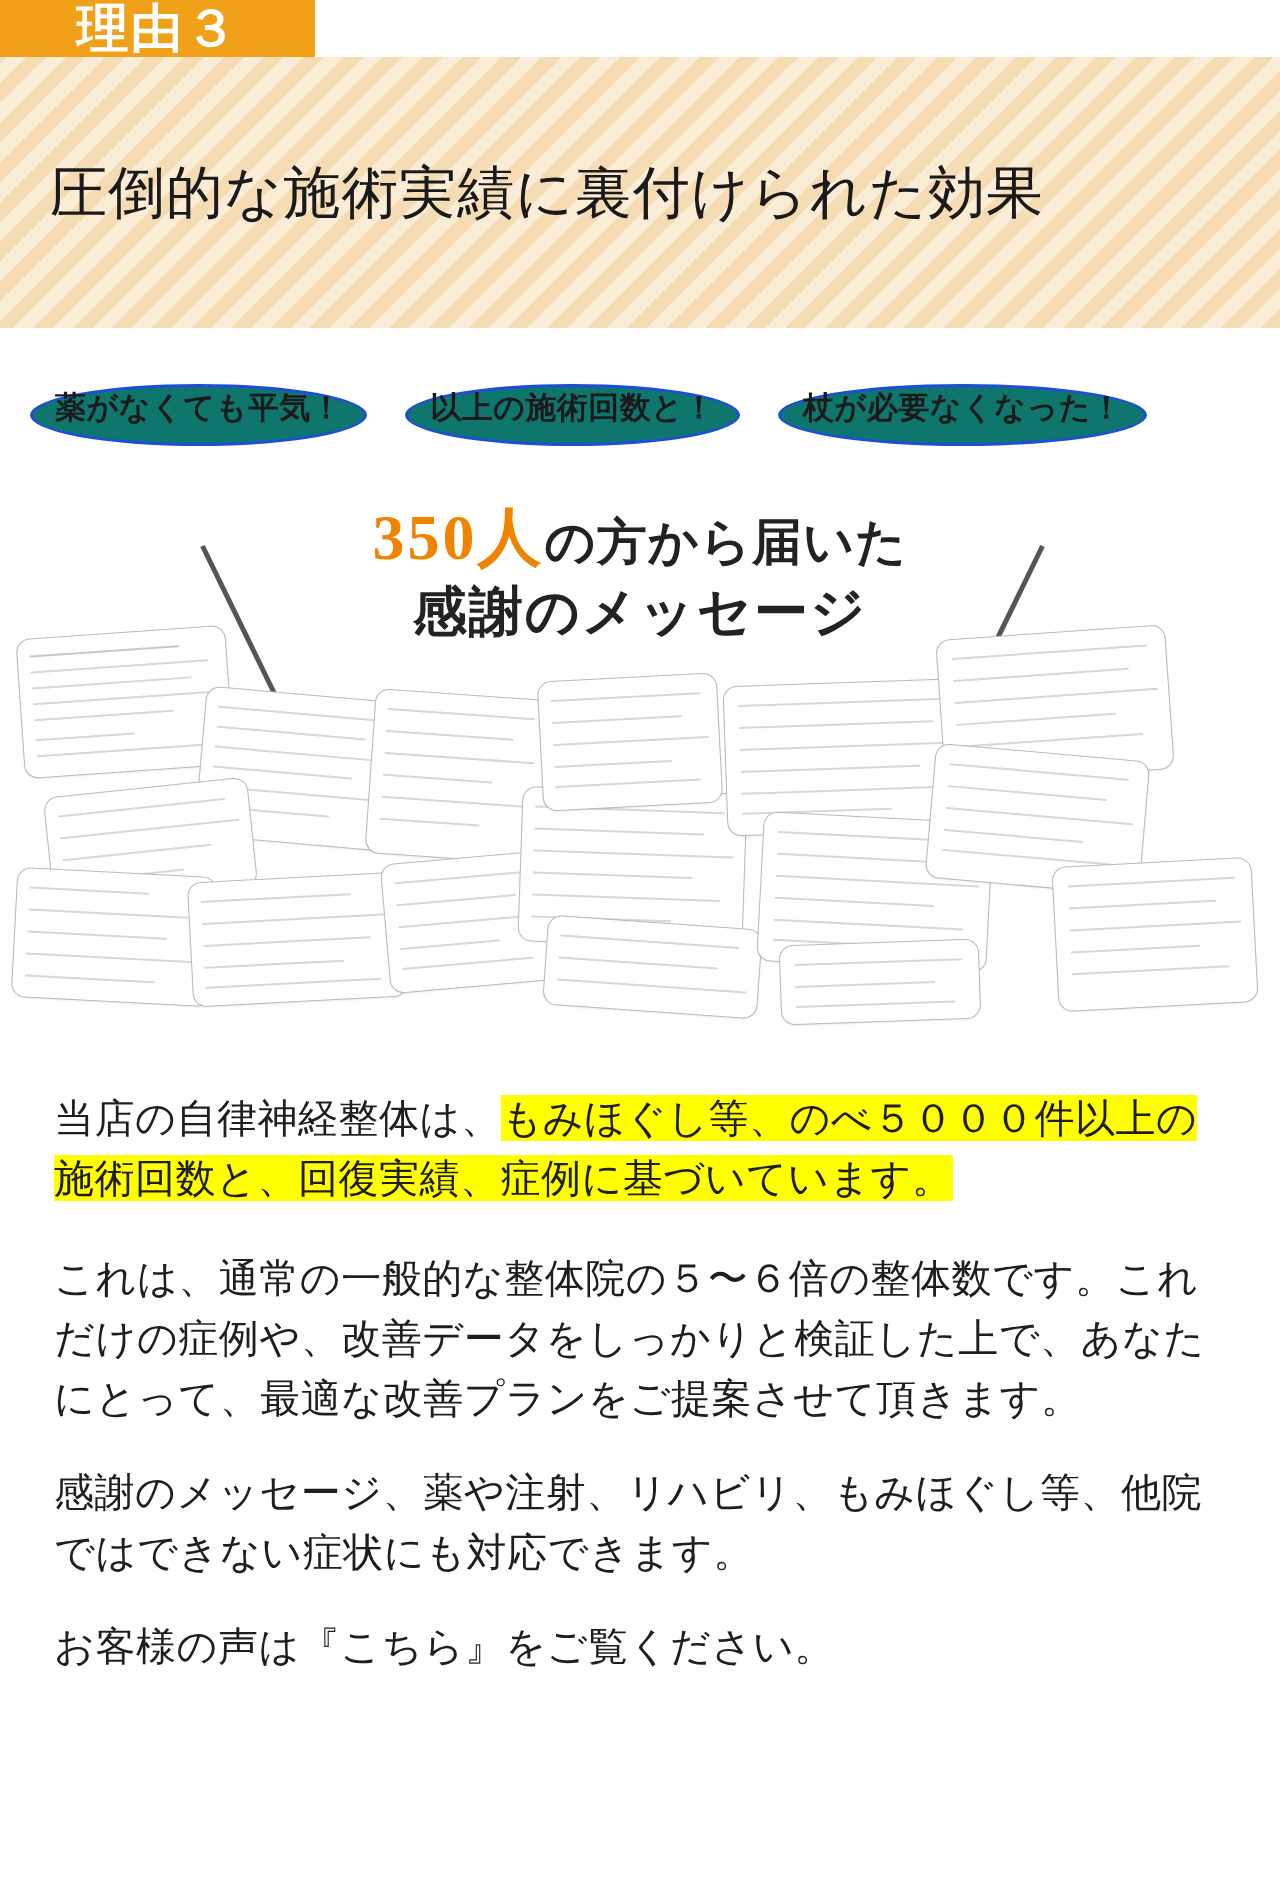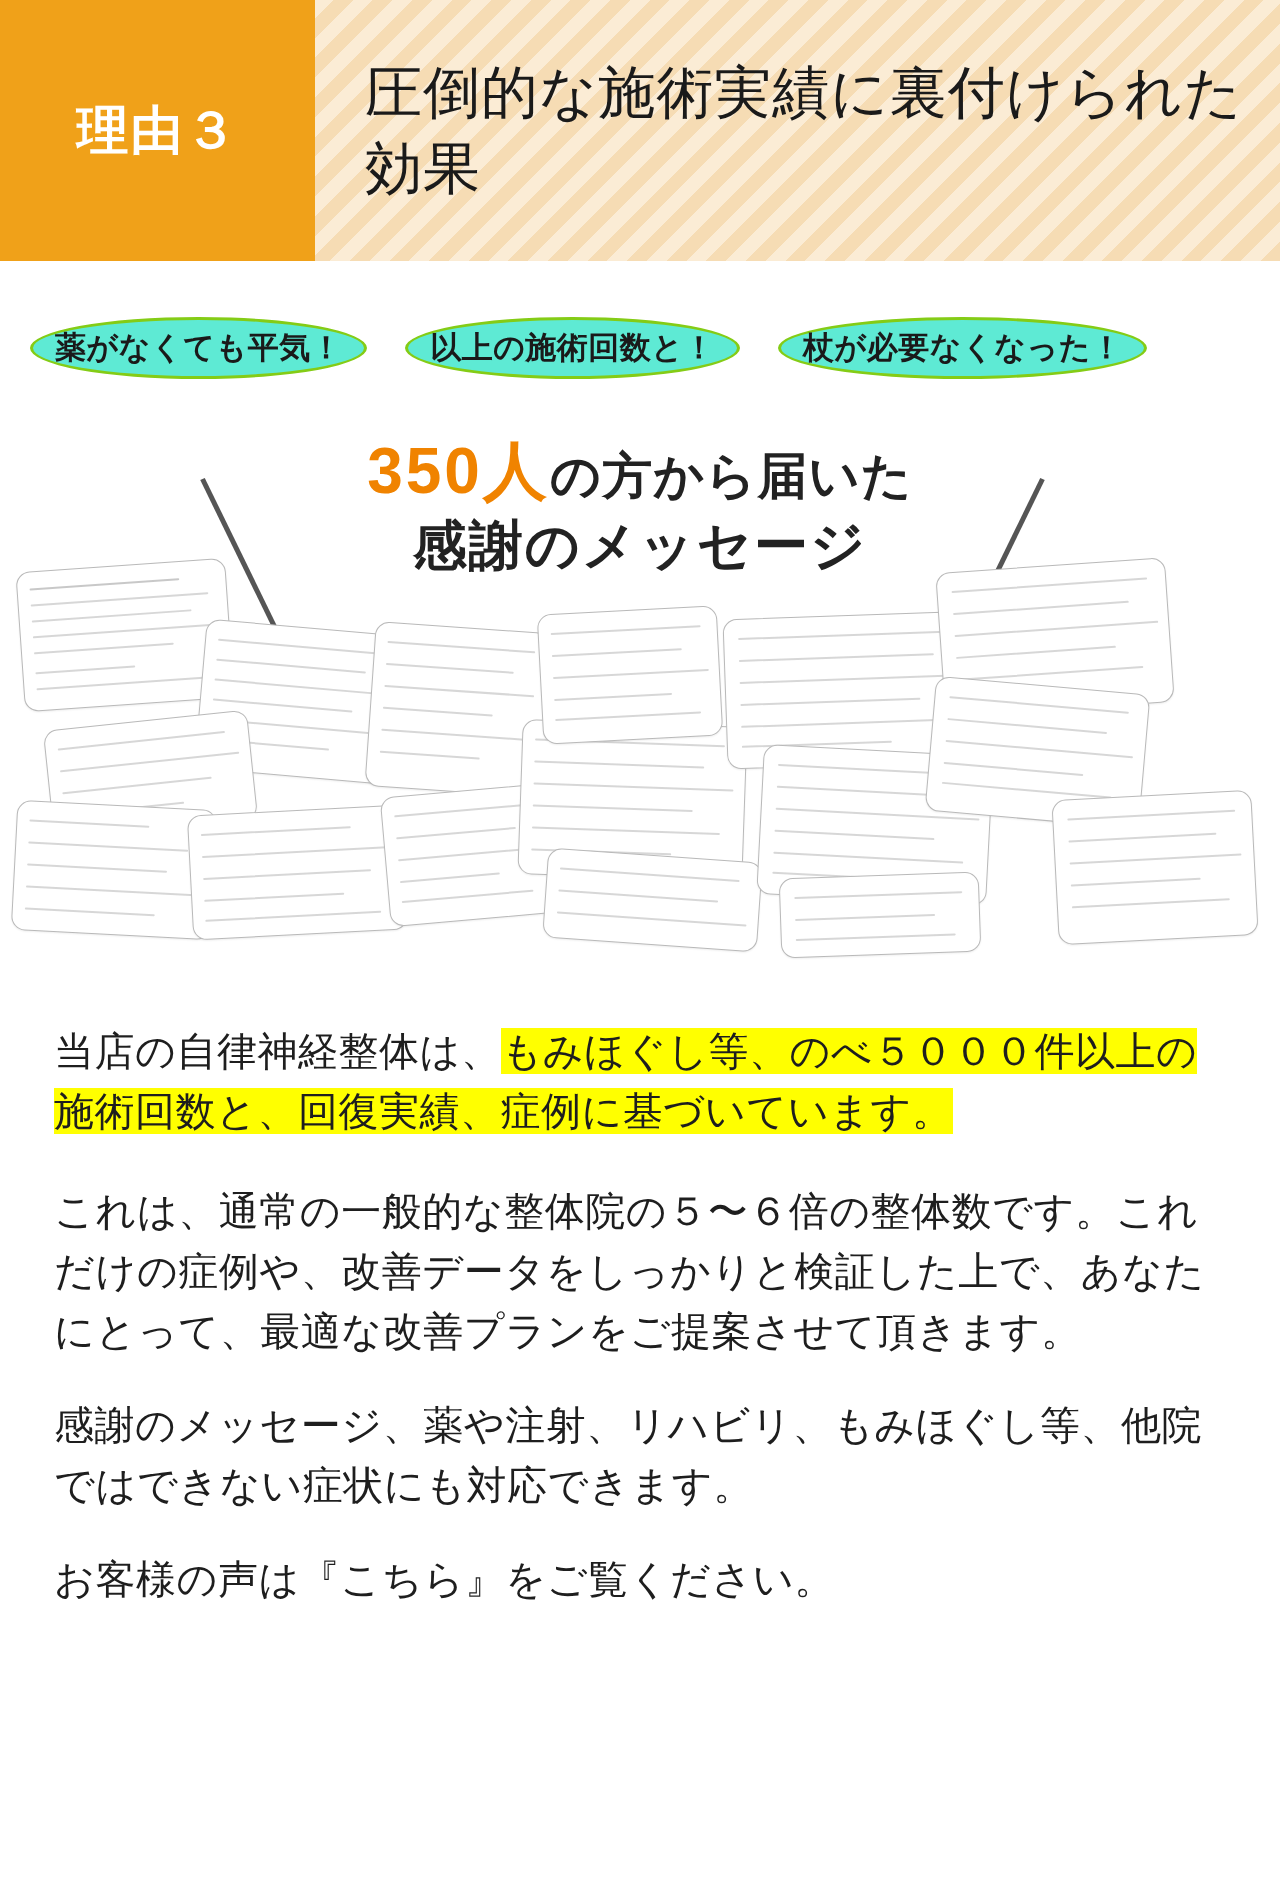--- a/index.html
+++ b/index.html
@@ -14,23 +14,24 @@
     width: 1280px;
     height: 1897px;
     overflow: hidden;
     background: #fff;
   }
 
   
   .header {
     position: relative;
     width: 1280px;
-    height: 261px;
+    height: 328px;
     display: flex;
     align-items: stretch;
+    flex-direction: column;
   }
   .header-badge {
     width: 315px;
     background: #f0a119;
     display: flex;
     align-items: center;
     justify-content: center;
     flex: none;
   }
   .header-badge-label {
@@ -64,42 +65,42 @@
   
   .balloons {
     position: relative;
     margin-top: 56px;
     height: 70px;
     padding: 0 30px;
     display: flex;
     gap: 38px;
   }
   .balloon {
-    border: 3px solid #84cc16;
+    border: 3px solid #1d4ed8;
     border-radius: 50% / 50%;
     height: 62px;
     display: flex;
-    align-items: center;
     justify-content: center;
     padding: 0 22px;
-    background: #5eead4;
+    background: #0f766e;
   }
   .balloon-text {
     font-size: 31px;
     font-weight: bold;
     color: #1a1a1a;
     letter-spacing: 0.5px;
     white-space: nowrap;
   }
 
   
   .headline-zone {
     position: relative;
     height: 190px;
     margin-top: 8px;
+    font-family: Liberation Serif, serif;
   }
   .headline {
     position: absolute;
     left: 0; right: 0;
     top: 38px;
     text-align: center;
   }
   .headline-line1 {
     font-size: 50px;
     font-weight: bold;

